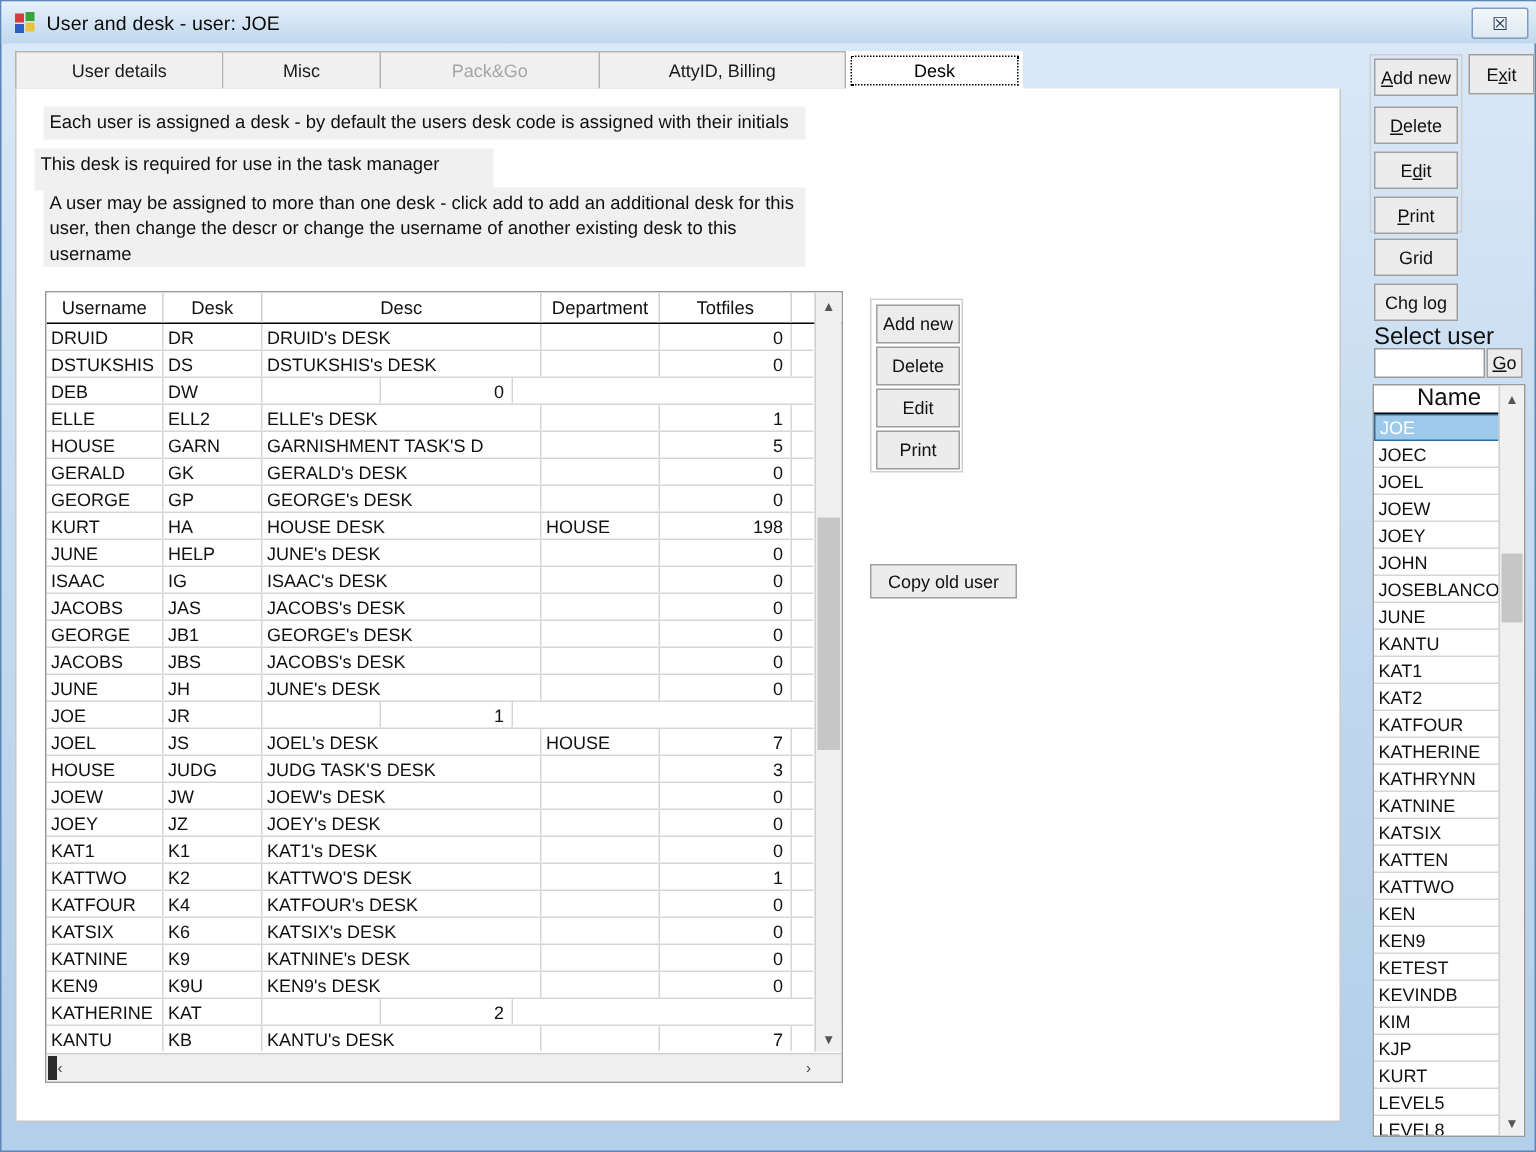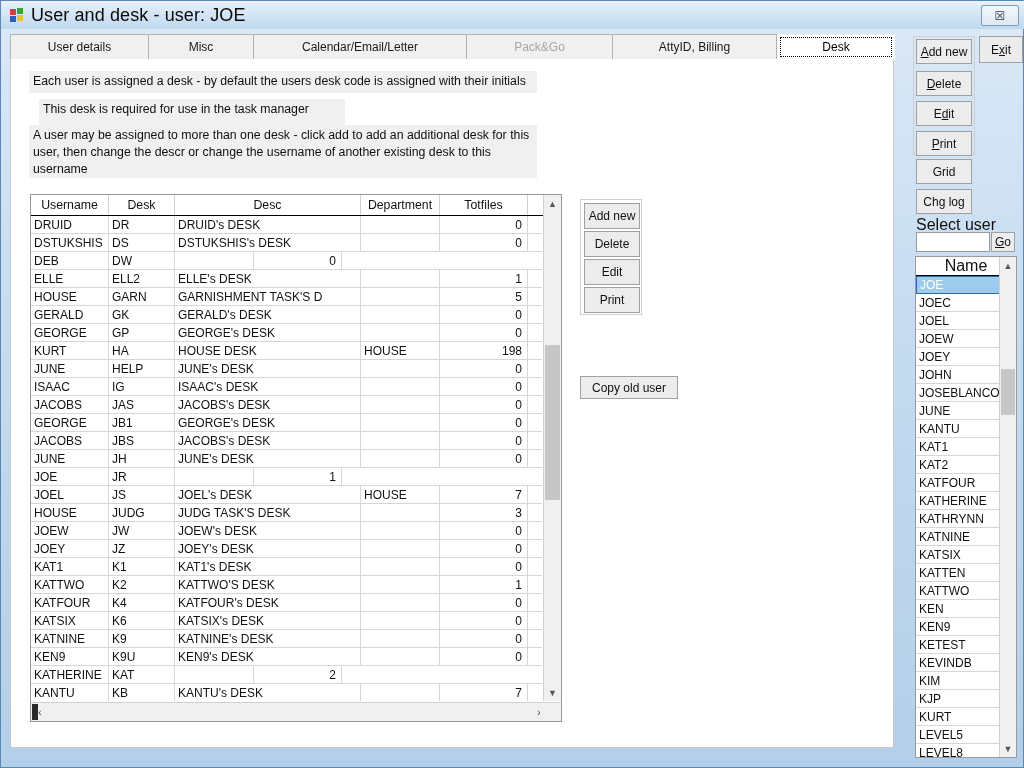--- a/index.html
+++ b/index.html
@@ -36,21 +36,21 @@
     align-items: center;
   }
   #win-icon {
     width: 16px; height: 16px;
     margin-left: 8px; margin-right: 6px;
     position: relative;
     flex: none;
   }
   .flagq { position:absolute; width:6px; height:6px; }
   #title-text {
-    font-size: 18px;
+    font-size: 13px;
     color: #0a0a0a;
     letter-spacing: .1px;
   }
   #close-btn {
     position: absolute;
     right: 6px; top: 4px;
     width: 36px; height: 19px;
     background: linear-gradient(to bottom,#f3f7fb,#dfe9f3);
     border: 1px solid #7b9dc0;
     border-radius: 2px;
@@ -109,21 +109,21 @@
   .instr {
     position: absolute;
     background: #f0f0f0;
     font-size: 12.3px;
     color: #101010;
     line-height: 17px;
     padding: 2px 4px;
     box-sizing: border-box;
   }
   #instr1 { left: 18px; top: 12px;  width: 508px; height: 22px; }
-  #instr2 { left: 28px; top: 40px;  width: 306px; height: 28px; }
+  #instr2 { left: 12px; top: 40px;  width: 306px; height: 28px; }
   #instr3 { left: 18px; top: 66px;  width: 508px; height: 53px; }
 
   
   .btn {
     background: #ececec;
     border: 1px solid #a0a0a0;
     box-sizing: border-box;
     display: flex; align-items: center; justify-content: center;
     font-size: 12px;
     color: #111;
@@ -375,23 +375,20 @@
     <span id="title-text">User and desk - user: JOE</span>
     <div id="close-btn">☒</div>
   </div>
 
   <div id="tabstrip">
       <div class="tab" style="width: 139px;">
         <span>User details</span>
       </div>
       <div class="tab" style="width: 105px;">
         <span>Misc</span>
-      </div>
-      <div class="tab" style="width: 213px;">
-        <span>Calendar/Email/Letter</span>
       </div>
       <div class="tab disabled" style="width: 146px;">
         <span>Pack&amp;Go</span>
       </div>
       <div class="tab" style="width: 164px;">
         <span>AttyID, Billing</span>
       </div>
       <div class="tab active" style="width: 118px;">
         <span>Desk</span>
         <div class="focusring"></div>

